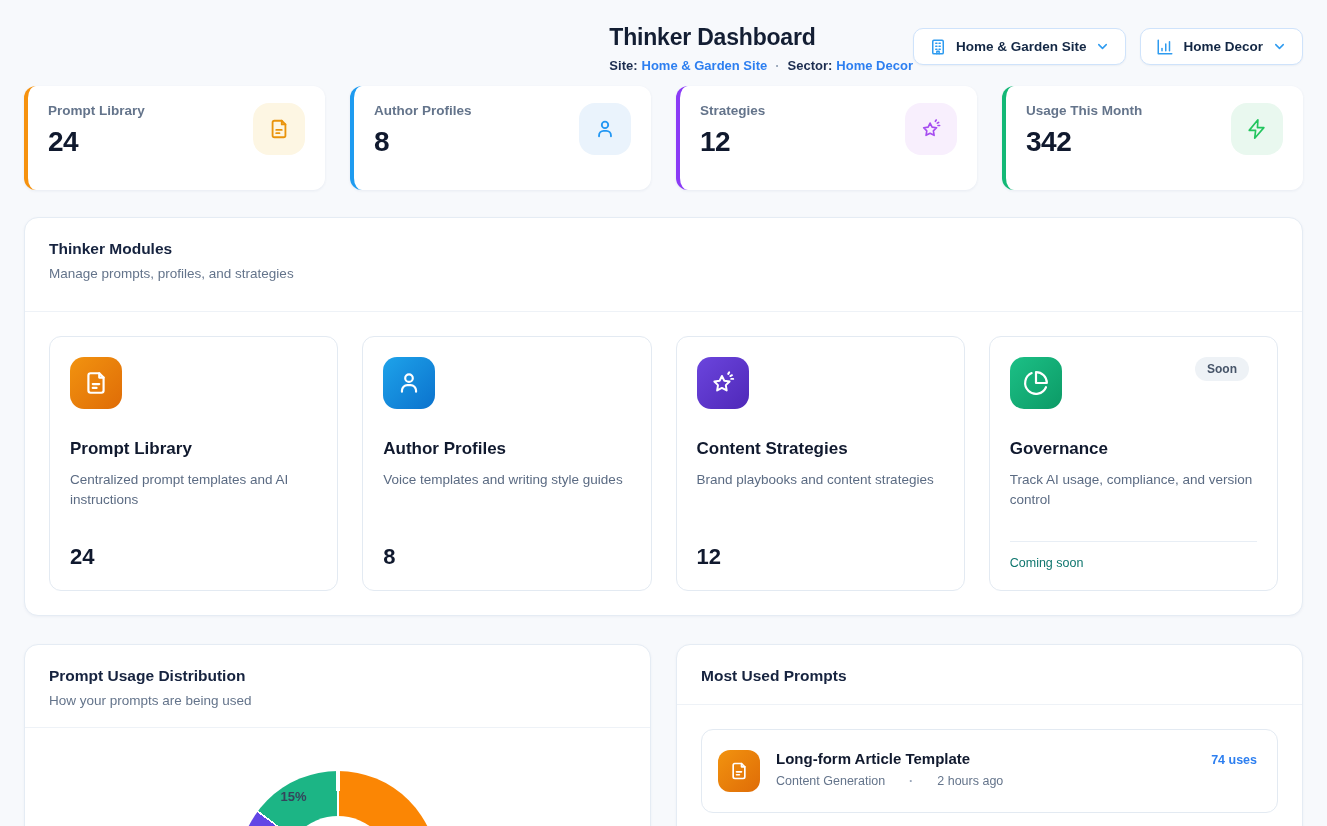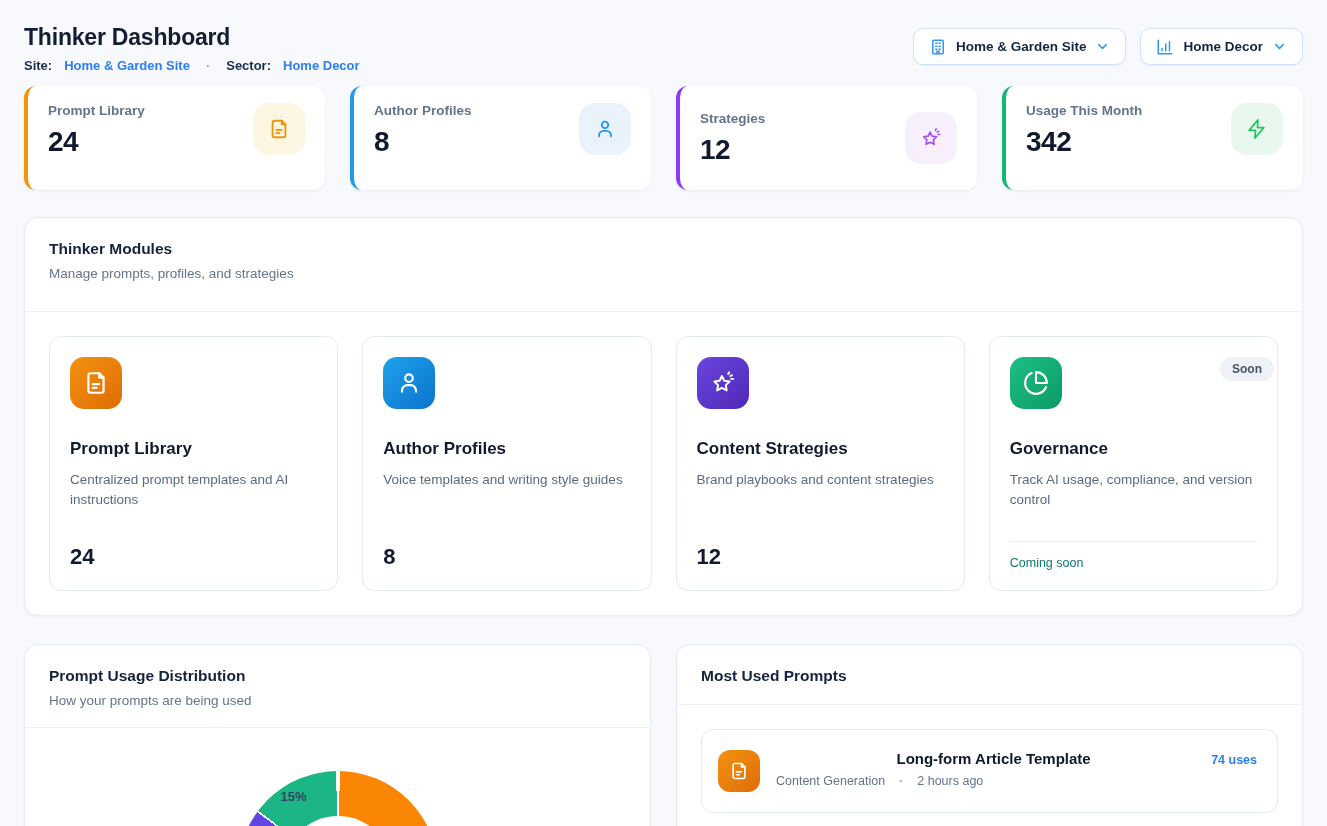--- a/index.html
+++ b/index.html
@@ -5,23 +5,23 @@
   * { margin:0; padding:0; box-sizing:border-box; }
   html,body { width:1327px; height:826px; overflow:hidden; }
   body {
     font-family:"Liberation Sans", sans-serif;
     background:#f7f9fc;
     color:#131e33;
   }
   .page { width:1327px; height:826px; padding:24px 24px 0 24px; overflow:hidden; }
 
   
-  .topbar { display:flex; justify-content:space-between; align-items:flex-start; }
+  .topbar { display:flex; justify-content:flex-end; align-items:flex-start; }
   .page-title { font-size:23px; font-weight:800; color:#131e33; letter-spacing:-0.2px; }
-  .site-line { margin-top:7px; font-size:13px; font-weight:700; color:#1b2c4f; display:flex; gap:12px; align-items:center; }
+  .site-line { margin-top:7px; font-size:13px; font-weight:700; color:#1b2c4f; display:flex; gap:4px; align-items:center; }
   .site-line a { color:#2d7ff0; text-decoration:none; font-weight:700; }
   .dot-sep { color:#9aa7ba; font-weight:700; padding:0 4px; }
   .top-actions { display:flex; gap:14px; margin-top:4px; }
   .selector-btn {
     display:flex; align-items:center; gap:9px; height:37px; padding:0 15px;
     background:#fff; border:1px solid #cfe3fb; border-radius:10px;
     font-family:inherit; font-size:13.5px; font-weight:700; color:#132744;
     box-shadow:0 1px 2px rgba(30,60,110,0.06); cursor:pointer;
   }
   .selector-btn .btn-ic { color:#2e9bf0; display:flex; }
@@ -29,21 +29,21 @@
 
   
   .stats-row { display:grid; grid-template-columns:repeat(4,1fr); gap:25px; margin-top:13px; }
   .stat-card {
     background:#fff; border-radius:12px; height:104px; padding:17px 20px;
     display:flex; justify-content:space-between; align-items:flex-start;
     box-shadow:0 1px 3px rgba(30,60,110,0.07); border-left:4px solid transparent;
   }
   .stat-card.orange { border-left-color:#f6920e; }
   .stat-card.blue   { border-left-color:#1e9bf0; }
-  .stat-card.purple { border-left-color:#8b3bf6;align-items:center; }
+  .stat-card.purple { border-left-color:#8b3bf6; }
   .stat-card.green  { border-left-color:#13b876; }
   .stat-label { font-size:13.5px; font-weight:600; color:#64748b; }
   .stat-value { font-size:28px; font-weight:800; color:#10192e; margin-top:8px; letter-spacing:-0.5px; }
   .stat-icon-tile { width:52px; height:52px; border-radius:16px; display:flex; align-items:center; justify-content:center; }
   .tile-cream  { background:#fdf6e3; color:#e9940d; }
   .tile-lblue  { background:#eaf3fc; color:#2196f3; }
   .tile-lilac  { background:#f8effd; color:#a64df0; }
   .tile-mint   { background:#e9f8ef; color:#22c55e; }
 
   
@@ -61,21 +61,21 @@
   }
   .module-icon-tile { width:52px; height:52px; border-radius:14px; display:flex; align-items:center; justify-content:center; color:#fff; }
   .grad-orange { background:linear-gradient(135deg,#f2930f,#df6c07); }
   .grad-blue   { background:linear-gradient(135deg,#1ea3ea,#0b72cd); }
   .grad-purple { background:linear-gradient(135deg,#6b45dd,#4f28b8); }
   .grad-green  { background:linear-gradient(135deg,#1cc086,#0c9a66); }
   .module-title { margin-top:30px; font-size:17px; font-weight:800; color:#10192e; }
   .module-desc { margin-top:11px; font-size:13.5px; line-height:1.5; color:#5b6b83; }
   .module-count { margin-top:auto; font-size:22px; font-weight:800; color:#10192e; }
   .soon-badge {
-    position:absolute; top:20px; right:3px; background:#eef2f6; color:#475569;
+    position:absolute; top:20px; right:28px; background:#eef2f6; color:#475569;
     font-size:12px; font-weight:700; padding:5px 12px; border-radius:999px;
   }
   .module-footer { margin-top:auto; border-top:1px solid #e8eef5; padding-top:14px; font-size:12.5px; color:#0f766e; }
 
   
   .bottom-row { display:grid; grid-template-columns:1fr 1fr; gap:25px; margin-top:28px; }
   .bottom-card { background:#fff; border:1px solid #e5ecf4; border-radius:14px; box-shadow:0 1px 3px rgba(30,60,110,0.05); height:400px; }
   .card-header { padding:22px 24px 19px 24px; border-bottom:1px solid #eef2f7; }
 
   
@@ -100,22 +100,22 @@
   .donut-label { position:absolute; left:35px; top:18px; width:34px; text-align:right; font-size:13px; font-weight:800; color:#35445c; z-index:2; }
 
   
   .prompts-body { padding:24px; }
   .prompt-item {
     display:flex; align-items:flex-start; border:1px solid #e3eaf2; border-radius:12px;
     padding:20px 20px 20px 16px; background:#fff; cursor:pointer;
   }
   .prompt-item-icon { width:42px; height:42px; border-radius:12px; display:flex; align-items:center; justify-content:center; color:#fff; flex:0 0 auto; }
   .prompt-item-text { margin-left:16px; flex:1; }
-  .prompt-item-title { font-size:15px; font-weight:800; color:#10192e;text-align:center; }
-  .prompt-item-meta { margin-top:7px; font-size:12.5px; color:#64748b; display:flex; gap:10px; align-items:flex-end; }
+  .prompt-item-title { font-size:15px; font-weight:800; color:#10192e; }
+  .prompt-item-meta { margin-top:7px; font-size:12.5px; color:#64748b; display:flex; gap:20px; align-items:flex-end; }
   .prompt-item-uses { font-size:12.5px; font-weight:800; color:#2d7ff0; margin-top:3px; }
 
   svg { display:block; }
 </style>
 </head>
 <body>
 
 <div class="page">
 
   <div class="topbar">

